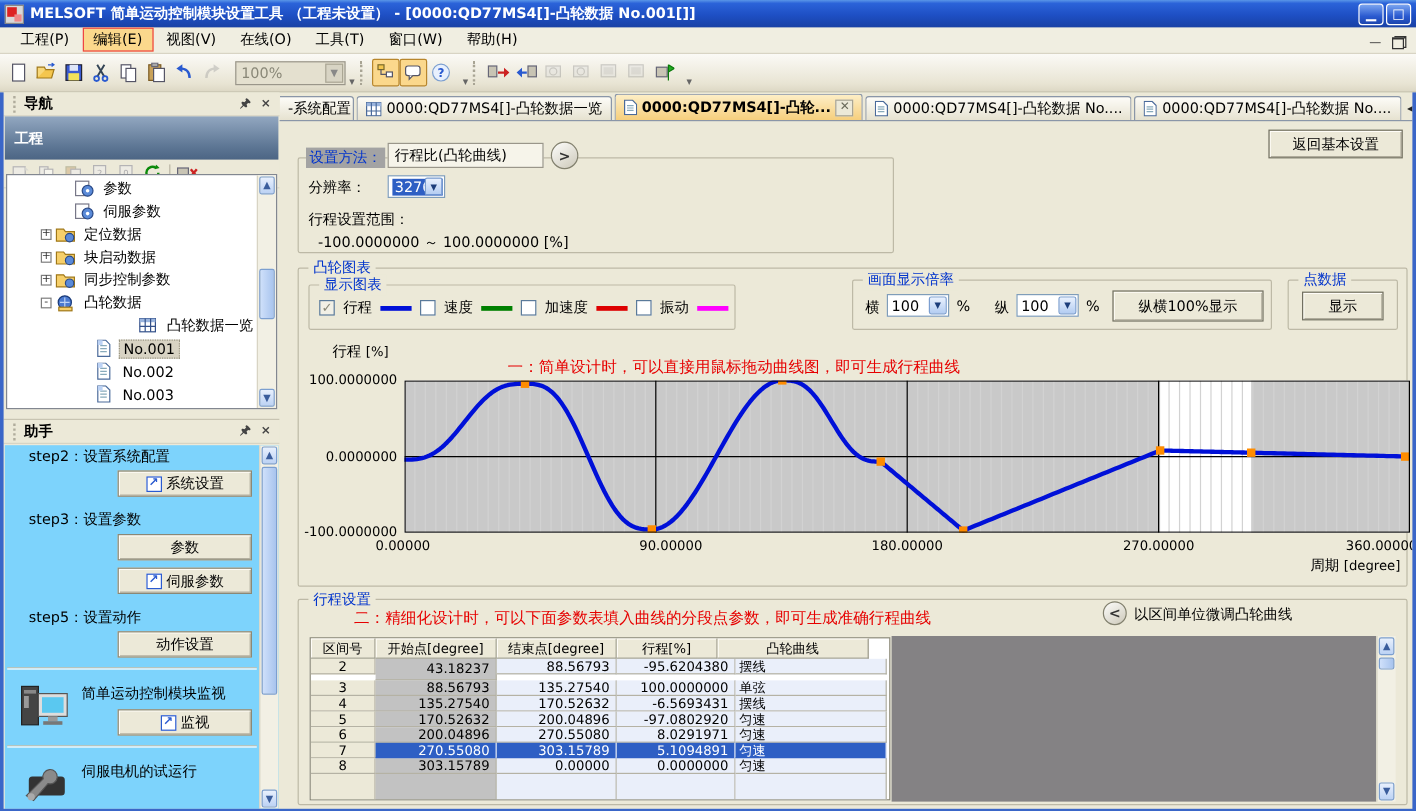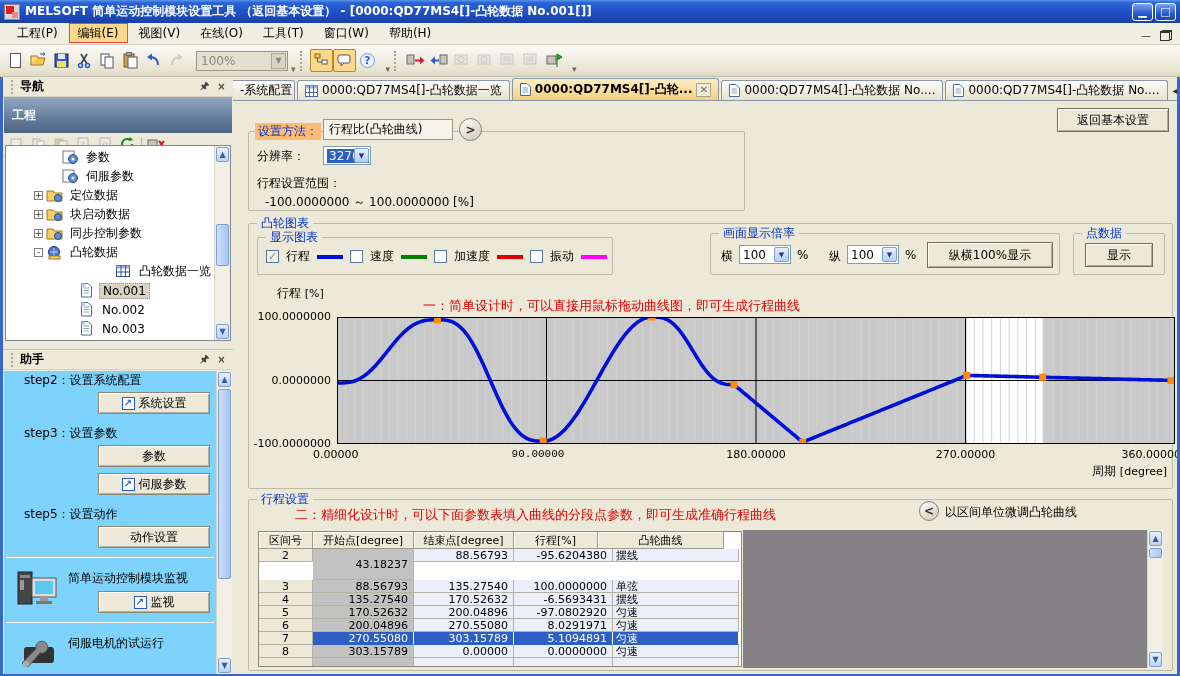--- a/index.html
+++ b/index.html
@@ -138,21 +138,21 @@
   .selcell{background:#2e5fc4 !important;color:#fff;border-right:1px solid #fff;border-bottom:1px solid #2e5fc4;}
   .darkfill{position:absolute;background:#848284;}
 </style>
 </head>
 <body>
 
 <div class="root">
 
   <div class="titlebar">
     <span class="appicon"></span>
-    <span>MELSOFT 简单运动控制模块设置工具 （返回基本设置） - [0000:QD77MS4[]-凸轮数据 No.001[]]</span>
+    <span>MELSOFT 简单运动控制模块设置工具 （工程未设置） - [0000:QD77MS4[]-凸轮数据 No.001[]]</span>
     <span class="winbtns">
       <span class="winbtn">▁</span>
       <span class="winbtn">□</span>
     </span>
   </div>
 
   <div class="menubar">
     <span id="menu-items"><span class="menuitem">工程(P)</span><span class="menuitem hl">编辑(E)</span><span class="menuitem">视图(V)</span><span class="menuitem">在线(O)</span><span class="menuitem">工具(T)</span><span class="menuitem">窗口(W)</span><span class="menuitem">帮助(H)</span></span>
     <span class="mdi-ctl">
       <span class="mdi-btn">—</span>
@@ -567,21 +567,21 @@
       <span class="tab-arr">◀</span>
 
     </span>
   </div>
 
   <div class="docarea">
 
     <div class="btn" style="position:absolute;right:8px;top:7px;width:112px;height:24px;">返回基本设置</div>
 
     <div class="grp" style="left:15px;top:30px;width:497px;height:80px;"></div>
-    <span class="bluelabel" style="position:absolute;left:22px;top:22px;background:#fdba74;padding:0 3px;">设置方法：</span>
+    <span class="bluelabel" style="position:absolute;left:22px;top:22px;background:#a3a3a3;padding:0 3px;">设置方法：</span>
     <span class="valbox" style="position:absolute;left:90px;top:18px;width:130px;height:21px;">行程比(凸轮曲线)</span>
     <span class="roundbtn" style="position:absolute;left:226px;top:17px;width:23px;height:23px;">&gt;</span>
     <span style="position:absolute;left:24px;top:47px;">分辨率：</span>
     <span class="combo" style="position:absolute;left:90px;top:45px;width:48px;height:19px;">
       <span class="sel">32768</span>
       <span class="carr">▼</span>
     </span>
     <span style="position:absolute;left:24px;top:74px;">行程设置范围：</span>
     <span style="position:absolute;left:32px;top:93px;">-100.0000000 ～ 100.0000000 [%]</span>
 
@@ -742,21 +742,21 @@
           <rect x="311.39106999999996" y="-3.5" width="7" height="7" fill="#ff8c00"></rect>
           <rect x="393.44737822222226" y="64.1715328685" width="7" height="7" fill="#ff8c00"></rect>
           <rect x="462.1695235555555" y="121.64598541999999" width="7" height="7" fill="#ff8c00"></rect>
           <rect x="626.2821399999999" y="54.90145984149999" width="7" height="7" fill="#ff8c00"></rect>
           <rect x="702.1841995" y="56.7554744215" width="7" height="7" fill="#ff8c00"></rect>
           <rect x="830.5" y="60" width="7" height="7" fill="#ff8c00"></rect>
           <rect x="0.5" y="0.5" width="837" height="126" fill="none" stroke="#000"></rect>
         </svg></div>
     <div id="chart-xticks">
         <div class="xtick" style="left: 80px; top: 347px; width: 70px; text-align: left;">0.00000</div>
-        <div class="xtick" style="left: 270px; top: 347px; width: 70px; text-align: center; font-family: Liberation Mono, monospace;">90.00000</div>
+        <div class="xtick" style="left: 291px; top: 347px; width: 70px; text-align: center;">90.00000</div>
         <div class="xtick" style="left: 488px; top: 347px; width: 70px; text-align: center;">180.00000</div>
         <div class="xtick" style="left: 697.5px; top: 347px; width: 70px; text-align: center;">270.00000</div>
         <div class="xtick" style="left: 878px; top: 347px; width: 70px; text-align: right;">360.00000</div>
       </div>
     <span style="position:absolute;right:10px;top:362px;">
       <span>周期</span>&nbsp;<span style="font-size:11px;">[degree]</span>
     </span>
 
     <div class="grp" style="left:15px;top:398px;width:925px;height:172px;">
       <span class="grp-label">行程设置</span>
@@ -768,21 +768,21 @@
     <div class="ctable" id="ctable" style="left:25px;top:430px;width:484px;height:136px;">
         <div class="crow">
           <div class="ccell chead" style="width: 54px; height: 17px;">区间号</div>
           <div class="ccell chead" style="width: 101px; height: 17px;">开始点[degree]</div>
           <div class="ccell chead" style="width: 100px; height: 17px;">结束点[degree]</div>
           <div class="ccell chead" style="width: 84px; height: 17px;">行程[%]</div>
           <div class="ccell chead" style="width: 126px; height: 17px;">凸轮曲线</div>
         </div>
         <div class="crow">
           <div class="ccell cnum" style="width: 54px; height: 13px;">2</div>
-          <div class="ccell cgray" style="width: 101px; height: 31px;">43.18237</div>
+          <div class="ccell cgray" style="width: 101px; height: 18px;">43.18237</div>
           <div class="ccell cblue" style="width: 100px; height: 13px;">88.56793</div>
           <div class="ccell cblue" style="width: 99px; height: 13px;">-95.6204380</div>
           <div class="ccell ccurve" style="width: 126px; height: 13px;">摆线</div>
         </div>
         <div class="crow">
           <div class="ccell cnum" style="width: 54px; height: 13px;">3</div>
           <div class="ccell cgray" style="width: 101px; height: 13px;">88.56793</div>
           <div class="ccell cblue" style="width: 100px; height: 13px;">135.27540</div>
           <div class="ccell cblue" style="width: 99px; height: 13px;">100.0000000</div>
           <div class="ccell ccurve" style="width: 126px; height: 13px;">单弦</div>

